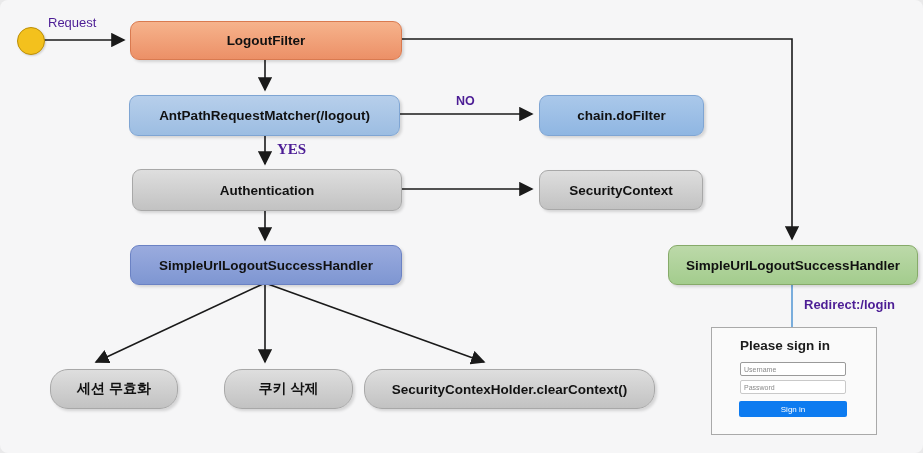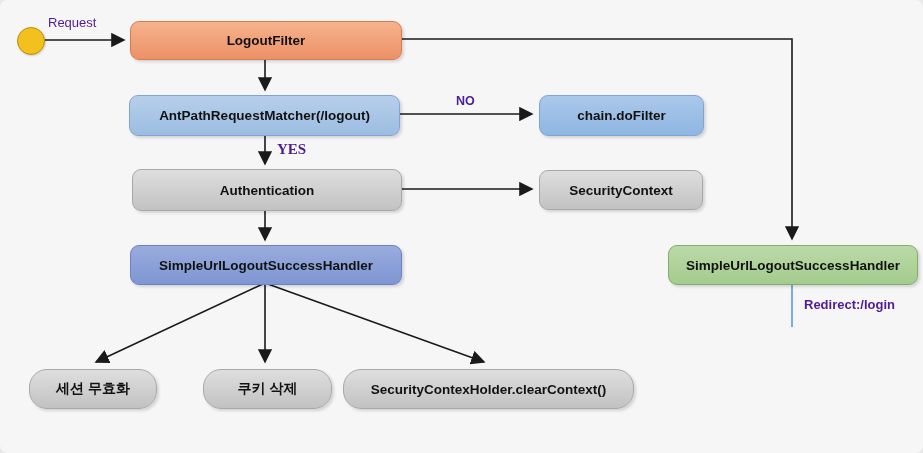--- a/index.html
+++ b/index.html
@@ -6,21 +6,21 @@
   #canvas{
     position:relative;width:923px;height:453px;background:#f6f6f7;
     font-family:"Liberation Sans",sans-serif;overflow:hidden;border-radius:8px;
   }
   #wires{position:absolute;left:0;top:0;z-index:1;}
   .node{
     position:absolute;z-index:2;display:flex;align-items:center;justify-content:center;
     font-weight:bold;font-size:13.5px;color:#111;text-align:right;
     border-radius:9px;box-shadow:2px 2px 3px rgba(0,0,0,0.14);
   }
-  .node.small{border-radius:18px;font-size:14px;}
+  .node.small{border-radius:18px;font-size:14px;margin-left:21px;}
   .orange{background:linear-gradient(#f6b38c,#ec9067);border:1px solid #d97a50;}
   .lblue{background:linear-gradient(#b7cfeb,#9cbde2);border:1px solid #7fa5d3;}
   .mblue{background:linear-gradient(#aac8ea,#8fb6e2);border:1px solid #7fa5d3;}
   .gray{background:linear-gradient(#dedede,#c2c2c2);border:1px solid #a8a8a8;}
   .peri{background:linear-gradient(#9aabde,#7e96d2);border:1px solid #6b82c4;}
   .green{background:linear-gradient(#bcd9a9,#a3cc8d);border:1px solid #86aa69;}
   .start-circle{
     position:absolute;z-index:2;width:26px;height:26px;border-radius:50%;
     background:#f3c11d;border:1.5px solid #bd8f06;box-shadow:1px 1px 2px rgba(0,0,0,0.15);
   }
@@ -96,14 +96,20 @@
   <div class="node gray small" style="left:29px;top:369px;width:126px;height:38px">세션 무효화</div>
 
   <div class="node gray small" style="left:203px;top:369px;width:127px;height:38px">쿠키 삭제</div>
 
   <div class="node gray small" style="left:343px;top:369px;width:289px;height:38px;font-size:13.5px">SecurityContexHolder.clearContext()</div>
 
   <div class="node green" style="left:668px;top:245px;width:248px;height:38px">SimpleUrlLogoutSuccessHandler</div>
 
   <div class="lbl bold" style="left:804px;top:297px">Redirect:/login</div>
 
+  <div id="login-form">
+    <div id="login-title">Please sign in</div>
+    <input class="fld" id="username-field" type="text" placeholder="Username" style="">
+    <input class="fld" id="password-field" type="text" placeholder="Password" style="">
+    <button id="signin-button">Sign in</button>
+  </div>
 
 </div>
 
 </body></html>

